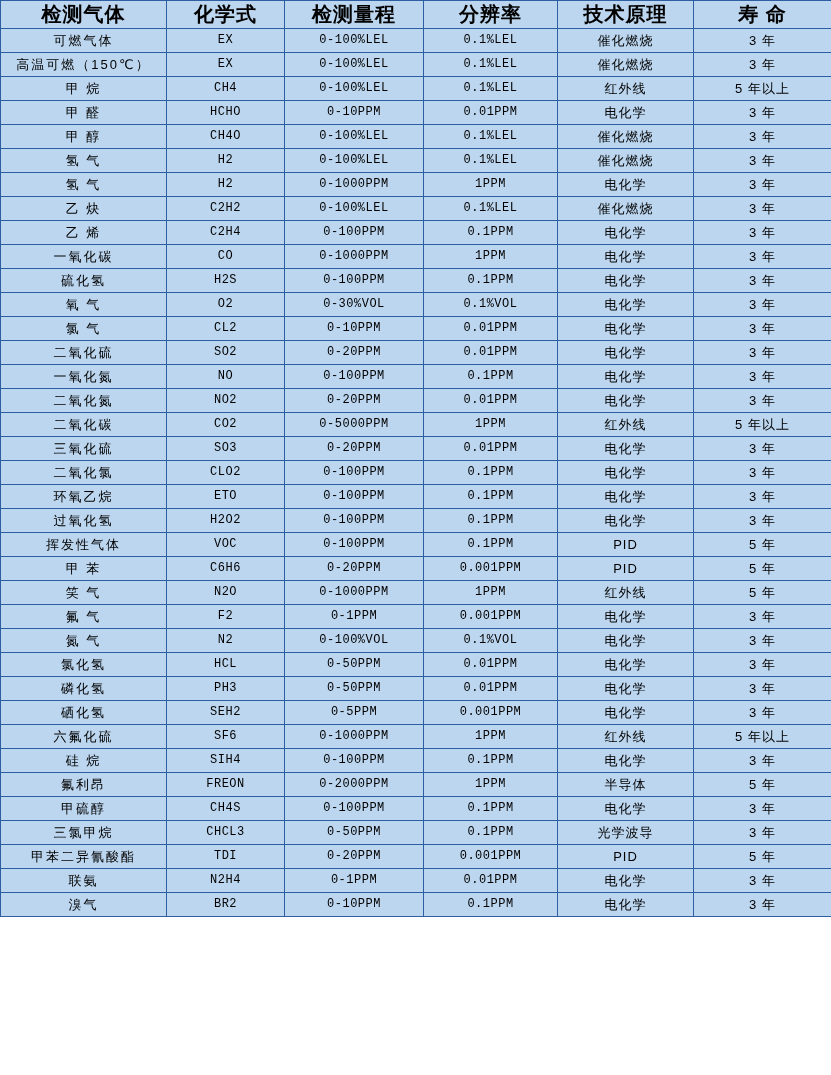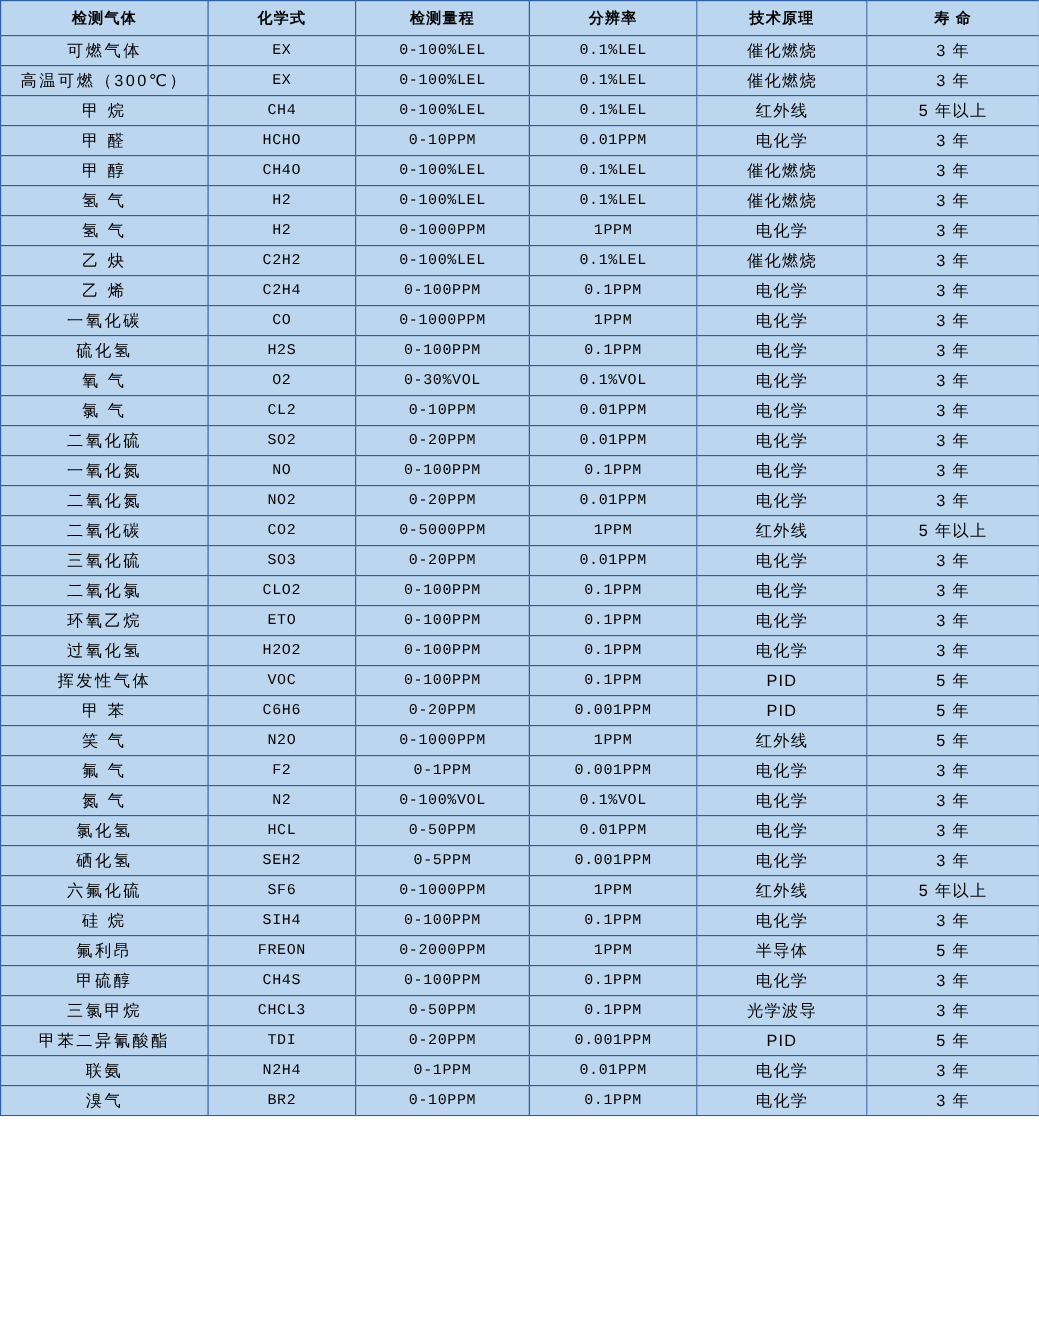--- a/index.html
+++ b/index.html
@@ -33,21 +33,21 @@
     font-size: 13px;
     color: #000000;
     background: #bcd6ef;
     white-space: nowrap;
     overflow: hidden;
   }
   #gas-table thead th {
     height: 27px;
     line-height: 27px;
     font-weight: bold;
-    font-size: 12px;
+    font-size: 20px;
     letter-spacing: 1px;
     background: #bcd6ef;
   }
   #gas-table td.name {
     letter-spacing: 2px;
   }
   #gas-table td.formula,
   #gas-table td.range,
   #gas-table td.resolution {
     font-family: "Liberation Mono", "DejaVu Sans Mono", monospace;
@@ -84,21 +84,21 @@
   <tbody id="table-body">
       <tr>
         <td class="name">可燃气体</td>
         <td class="formula">EX</td>
         <td class="range">0-100%LEL</td>
         <td class="resolution">0.1%LEL</td>
         <td class="principle">催化燃烧</td>
         <td class="life">3 年</td>
       </tr>
       <tr>
-        <td class="name">高温可燃（300℃）</td>
+        <td class="name">高温可燃（150℃）</td>
         <td class="formula">EX</td>
         <td class="range">0-100%LEL</td>
         <td class="resolution">0.1%LEL</td>
         <td class="principle">催化燃烧</td>
         <td class="life">3 年</td>
       </tr>
       <tr>
         <td class="name">甲 烷</td>
         <td class="formula">CH4</td>
         <td class="range">0-100%LEL</td>
@@ -292,20 +292,28 @@
       </tr>
       <tr>
         <td class="name">氯化氢</td>
         <td class="formula">HCL</td>
         <td class="range">0-50PPM</td>
         <td class="resolution">0.01PPM</td>
         <td class="principle">电化学</td>
         <td class="life">3 年</td>
       </tr>
       <tr>
+        <td class="name">磷化氢</td>
+        <td class="formula">PH3</td>
+        <td class="range">0-50PPM</td>
+        <td class="resolution">0.01PPM</td>
+        <td class="principle">电化学</td>
+        <td class="life">3 年</td>
+      </tr>
+      <tr>
         <td class="name">硒化氢</td>
         <td class="formula">SEH2</td>
         <td class="range">0-5PPM</td>
         <td class="resolution">0.001PPM</td>
         <td class="principle">电化学</td>
         <td class="life">3 年</td>
       </tr>
       <tr>
         <td class="name">六氟化硫</td>
         <td class="formula">SF6</td>

